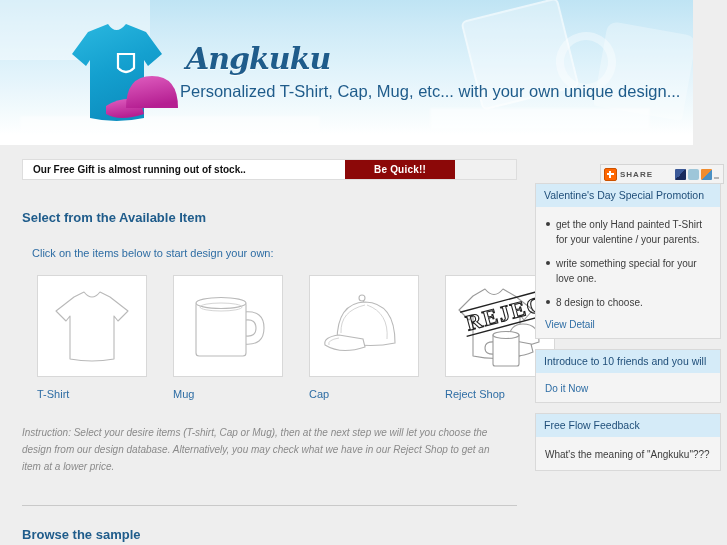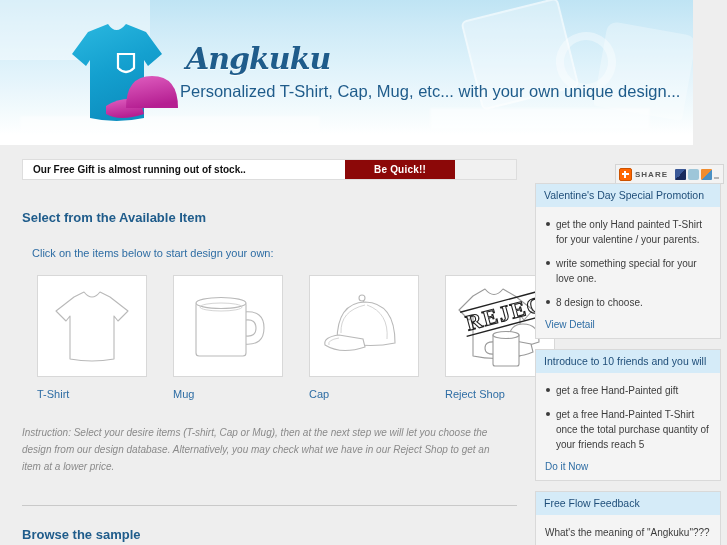--- a/index.html
+++ b/index.html
@@ -125,21 +125,21 @@
   }
 
   
   #share-widget {
     position: absolute;
     right: 3px;
     top: 19px;
     height: 16px;
     display: flex;
     align-items: center;
-    gap: 3px;
+    gap: 18px;
     background: #f3f3f3;
     border: 1px solid #d5d5d5;
     border-radius: 0;
     padding: 1px 3px;
   }
   .share-btn {
     display: flex;
     align-items: center;
     gap: 3px;
   }
@@ -501,24 +501,20 @@
             <li>write something special for your love one.</li>
             <li>8 design to choose.</li>
           </ul>
           <a class="side-link" href="#">View Detail</a>
         </div>
       </div>
 
       <div class="side-box">
         <div class="side-head">Introduce to 10 friends and you will</div>
         <div class="side-body">
-          <ul class="bullet-list">
-            <li>get a free Hand-Painted gift</li>
-            <li>get a free Hand-Painted T-Shirt once the total purchase quantity of your friends reach 5</li>
-          </ul>
           <a class="side-link" href="#">Do it Now</a>
         </div>
       </div>
 
       <div class="side-box">
         <div class="side-head">Free Flow Feedback</div>
         <div class="side-body">
           <div class="feedback-q">What's the meaning of "Angkuku"???</div>
 
         </div>

